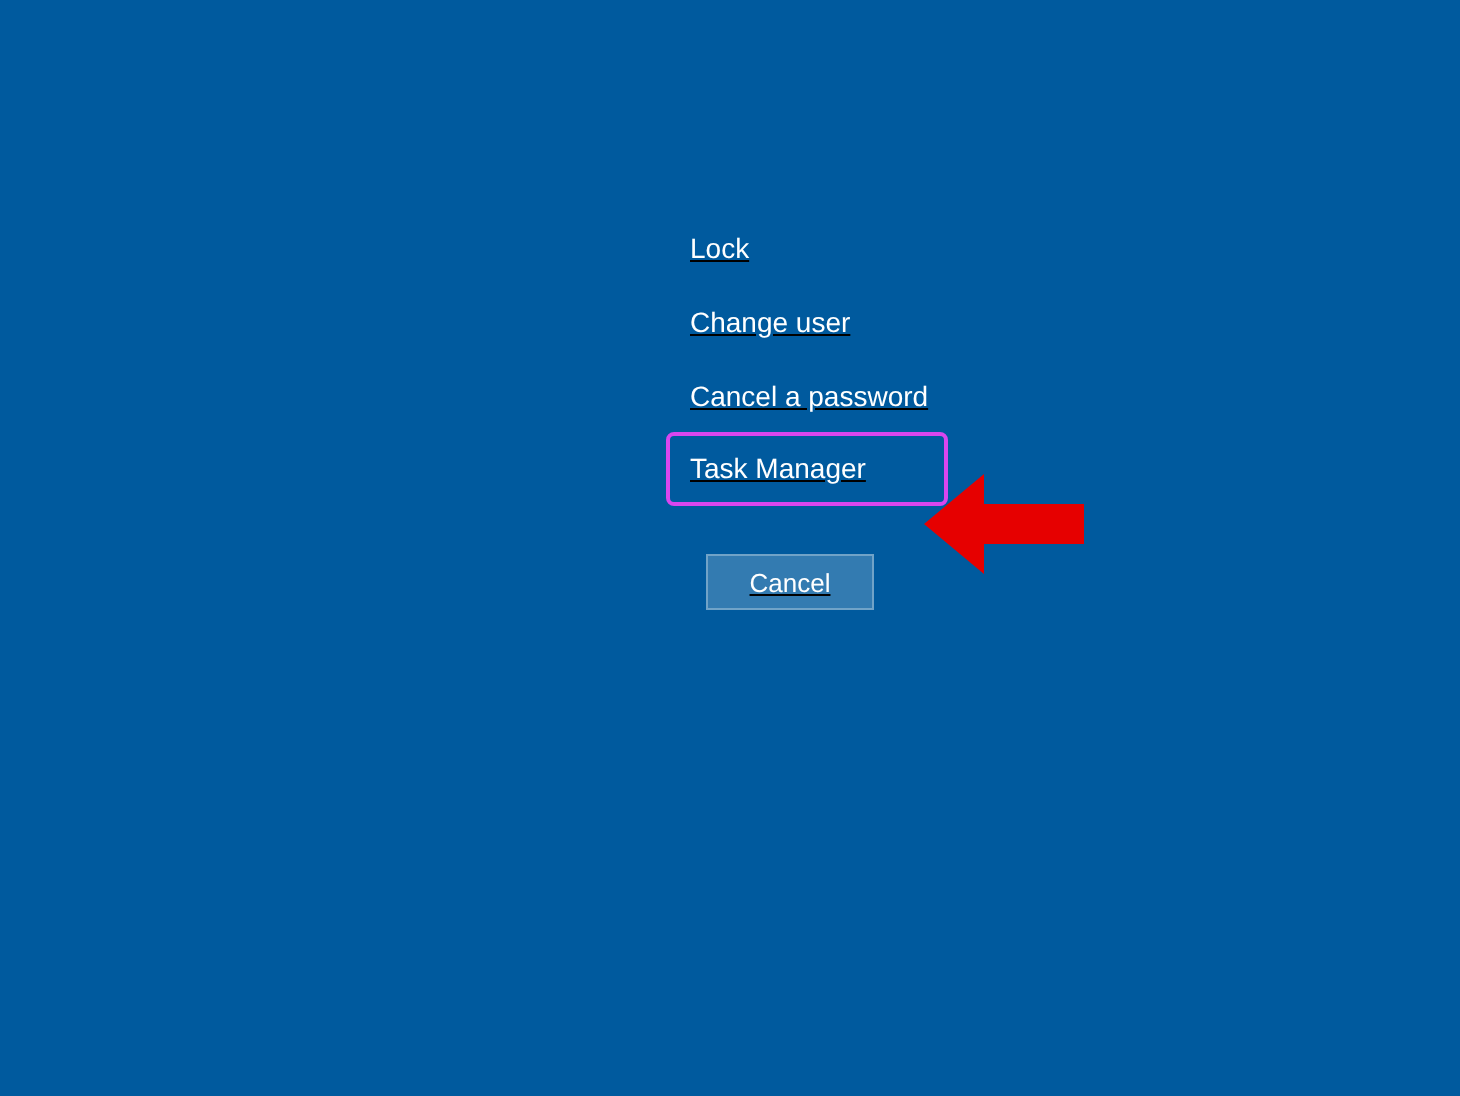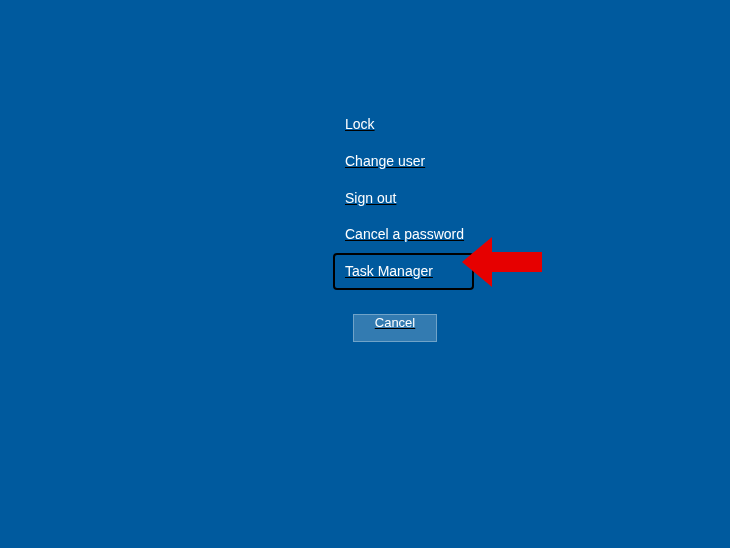--- a/index.html
+++ b/index.html
@@ -26,39 +26,39 @@
     .menu-item {
       color: #ffffff;
       font-size: 14px;
       font-weight: 300;
       padding: 10px 10px;
       cursor: pointer;
       white-space: nowrap;
       line-height: 1.2;
     }
     .menu-item.highlighted {
-      border: 2px solid #000000;
+      border: 2px solid #d946ef;
       border-radius: 4px;
       padding: 8px 10px;
       margin-left: -2px;
     }
     .cancel-button {
       margin-top: 24px;
       margin-left: 18px;
       width: 84px;
       height: 28px;
       background: rgba(255,255,255,0.2);
       border: 1px solid rgba(255,255,255,0.3);
       color: #ffffff;
       font-size: 13px;
       font-family: inherit;
       font-weight: 300;
       cursor: pointer;
       display: flex;
-      align-items: flex-start;
+      align-items: center;
       justify-content: center;
     }
     .arrow {
       position: absolute;
       left: 462px;
       top: 232px;
       width: 80px;
       height: 60px;
     }
   </style>
@@ -66,23 +66,20 @@
 <body>
 
 <div class="container">
   <div class="menu-item">
     <span>Lock</span>
   </div>
   <div class="menu-item">
     <span>Change user</span>
   </div>
   <div class="menu-item">
-    <span>Sign out</span>
-  </div>
-  <div class="menu-item">
     <span>Cancel a password</span>
   </div>
   <div class="menu-item highlighted">
     <span>Task Manager</span>
   </div>
   <button class="cancel-button">
     <span>Cancel</span>
   </button>
 </div>
 

